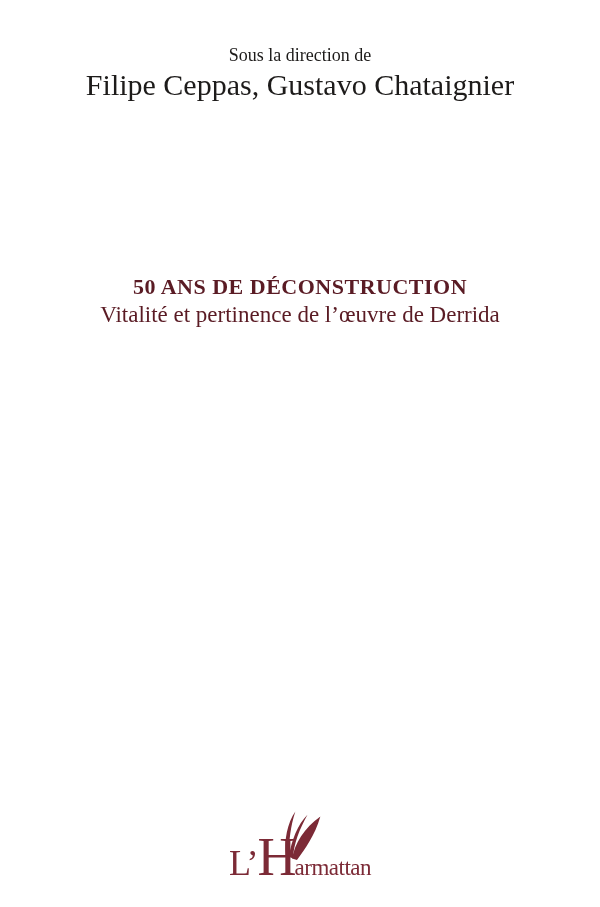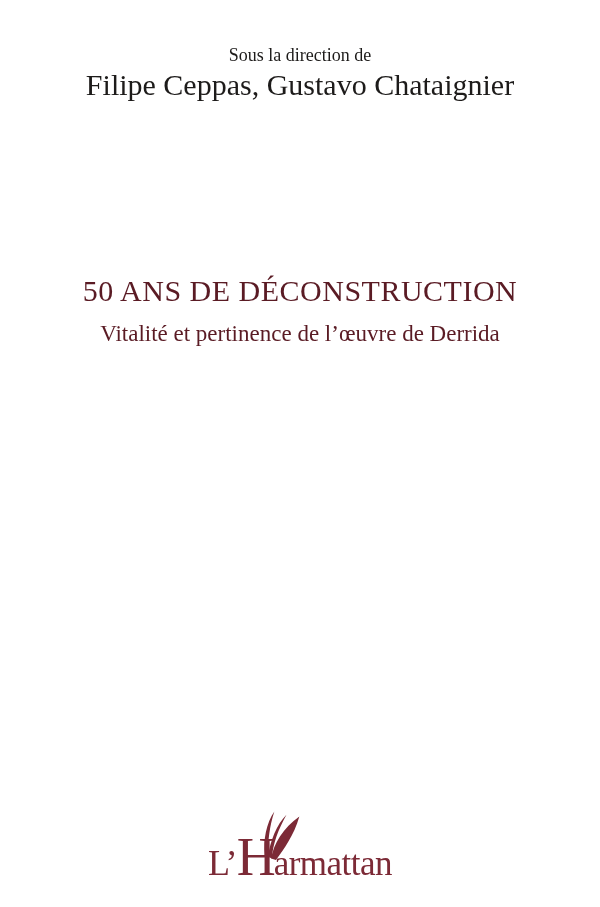--- a/index.html
+++ b/index.html
@@ -43,27 +43,27 @@
   
   .title-block {
     position: absolute;
     top: 274px;
     left: 0;
     width: 100%;
     text-align: center;
     color: var(--accent);
   }
   .title {
-    font-size: 30px;
-    font-weight: normal;
+    font-size: 22px;
+    font-weight: bold;
     letter-spacing: 0.5px;
     line-height: 1.15;
   }
   .subtitle {
-    margin-top: 10px;
+    margin-top: 1px;
     font-size: 23px;
     font-weight: normal;
     line-height: 1.3;
   }
 
   
   .publisher {
     position: absolute;
     top: 830px;
     left: 0;
@@ -81,21 +81,21 @@
   }
   .logo-h-wrap {
     position: relative;
     display: inline-block;
   }
   .logo-h {
     font-size: 54px;
     letter-spacing: -2px;
   }
   .logo-rest {
-    font-size: 35px;
+    font-size: 23px;
     letter-spacing: -0.5px;
   }
   .feather {
     position: absolute;
     left: 20px;
     bottom: 24px;
     width: 46px;
     height: 50px;
     overflow: visible;
     pointer-events: none;

